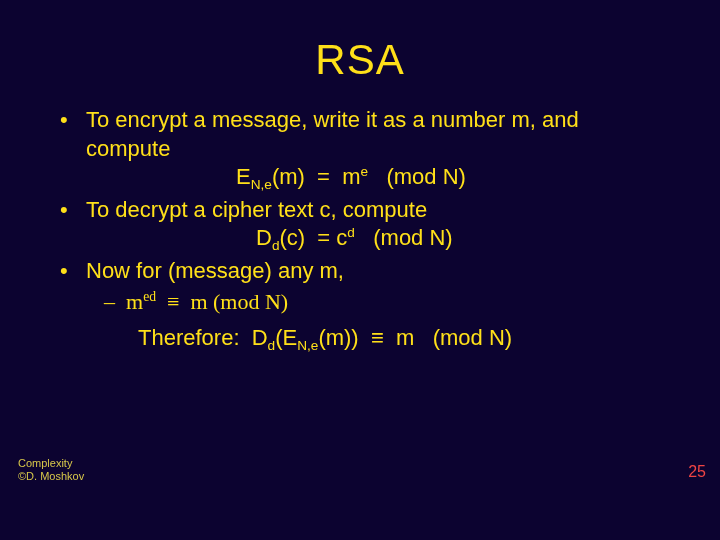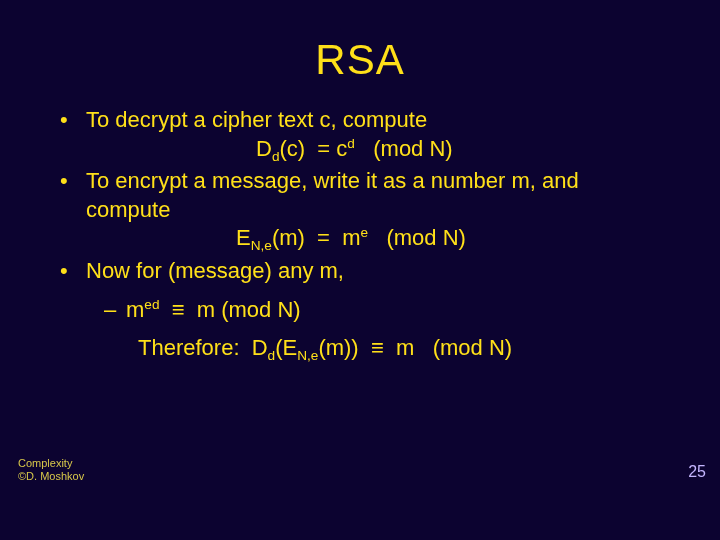--- a/index.html
+++ b/index.html
@@ -48,21 +48,22 @@
     color: #ffe019;
   }
   ul.sub {
     list-style: none;
     padding: 0;
     margin: 0 0 0 12px;
   }
   ul.sub > li {
     position: relative;
     padding-left: 28px;
-    margin: 10px 0;
+    margin: 2px 0;
+    font-family: Liberation Serif, serif;
   }
   ul.sub > li::before {
     content: "–";
     position: absolute;
     left: 6px;
     top: 0;
     color: #ffe019;
   }
   .eqline {
     display: block;
@@ -86,44 +87,44 @@
     font-size: 11px;
     line-height: 1.2;
     color: #d8c84a;
     font-family: "Comic Sans MS", cursive, sans-serif;
   }
   .footer-right {
     position: absolute;
     right: 14px;
     bottom: 10px;
     font-size: 16px;
-    color: #c4b5fd;
+    color: #ef4444;
   }
 </style>
 </head>
 <body>
 
 <div class="slide">
 
   <div class="title">RSA</div>
 
   <div class="body">
     <ul class="top">
 
       <li>
-        <span>To decrypt a cipher text c, compute</span>
-        <span class="eqline2">
-          <span>D</span><sub>d</sub><span>(c)&nbsp;&nbsp;=&nbsp;c</span><sup>d</sup><span>&nbsp;&nbsp;&nbsp;(mod N)</span>
+        <span>To encrypt a message, write it as a number m, and compute</span>
+        <span class="eqline">
+          <span>E</span><sub>N,e</sub><span>(m)&nbsp;&nbsp;=&nbsp;&nbsp;m</span><sup>e</sup><span>&nbsp;&nbsp;&nbsp;(mod N)</span>
         </span>
       </li>
 
       <li>
-        <span>To encrypt a message, write it as a number m, and compute</span>
-        <span class="eqline">
-          <span>E</span><sub>N,e</sub><span>(m)&nbsp;&nbsp;=&nbsp;&nbsp;m</span><sup>e</sup><span>&nbsp;&nbsp;&nbsp;(mod N)</span>
+        <span>To decrypt a cipher text c, compute</span>
+        <span class="eqline2">
+          <span>D</span><sub>d</sub><span>(c)&nbsp;&nbsp;=&nbsp;c</span><sup>d</sup><span>&nbsp;&nbsp;&nbsp;(mod N)</span>
         </span>
       </li>
 
       <li>
         <span>Now for (message) any m,</span>
         <ul class="sub">
           <li>
             <span>m</span><sup>ed</sup><span>&nbsp;&nbsp;≡&nbsp;&nbsp;m (mod N)</span>
           </li>
         </ul>

